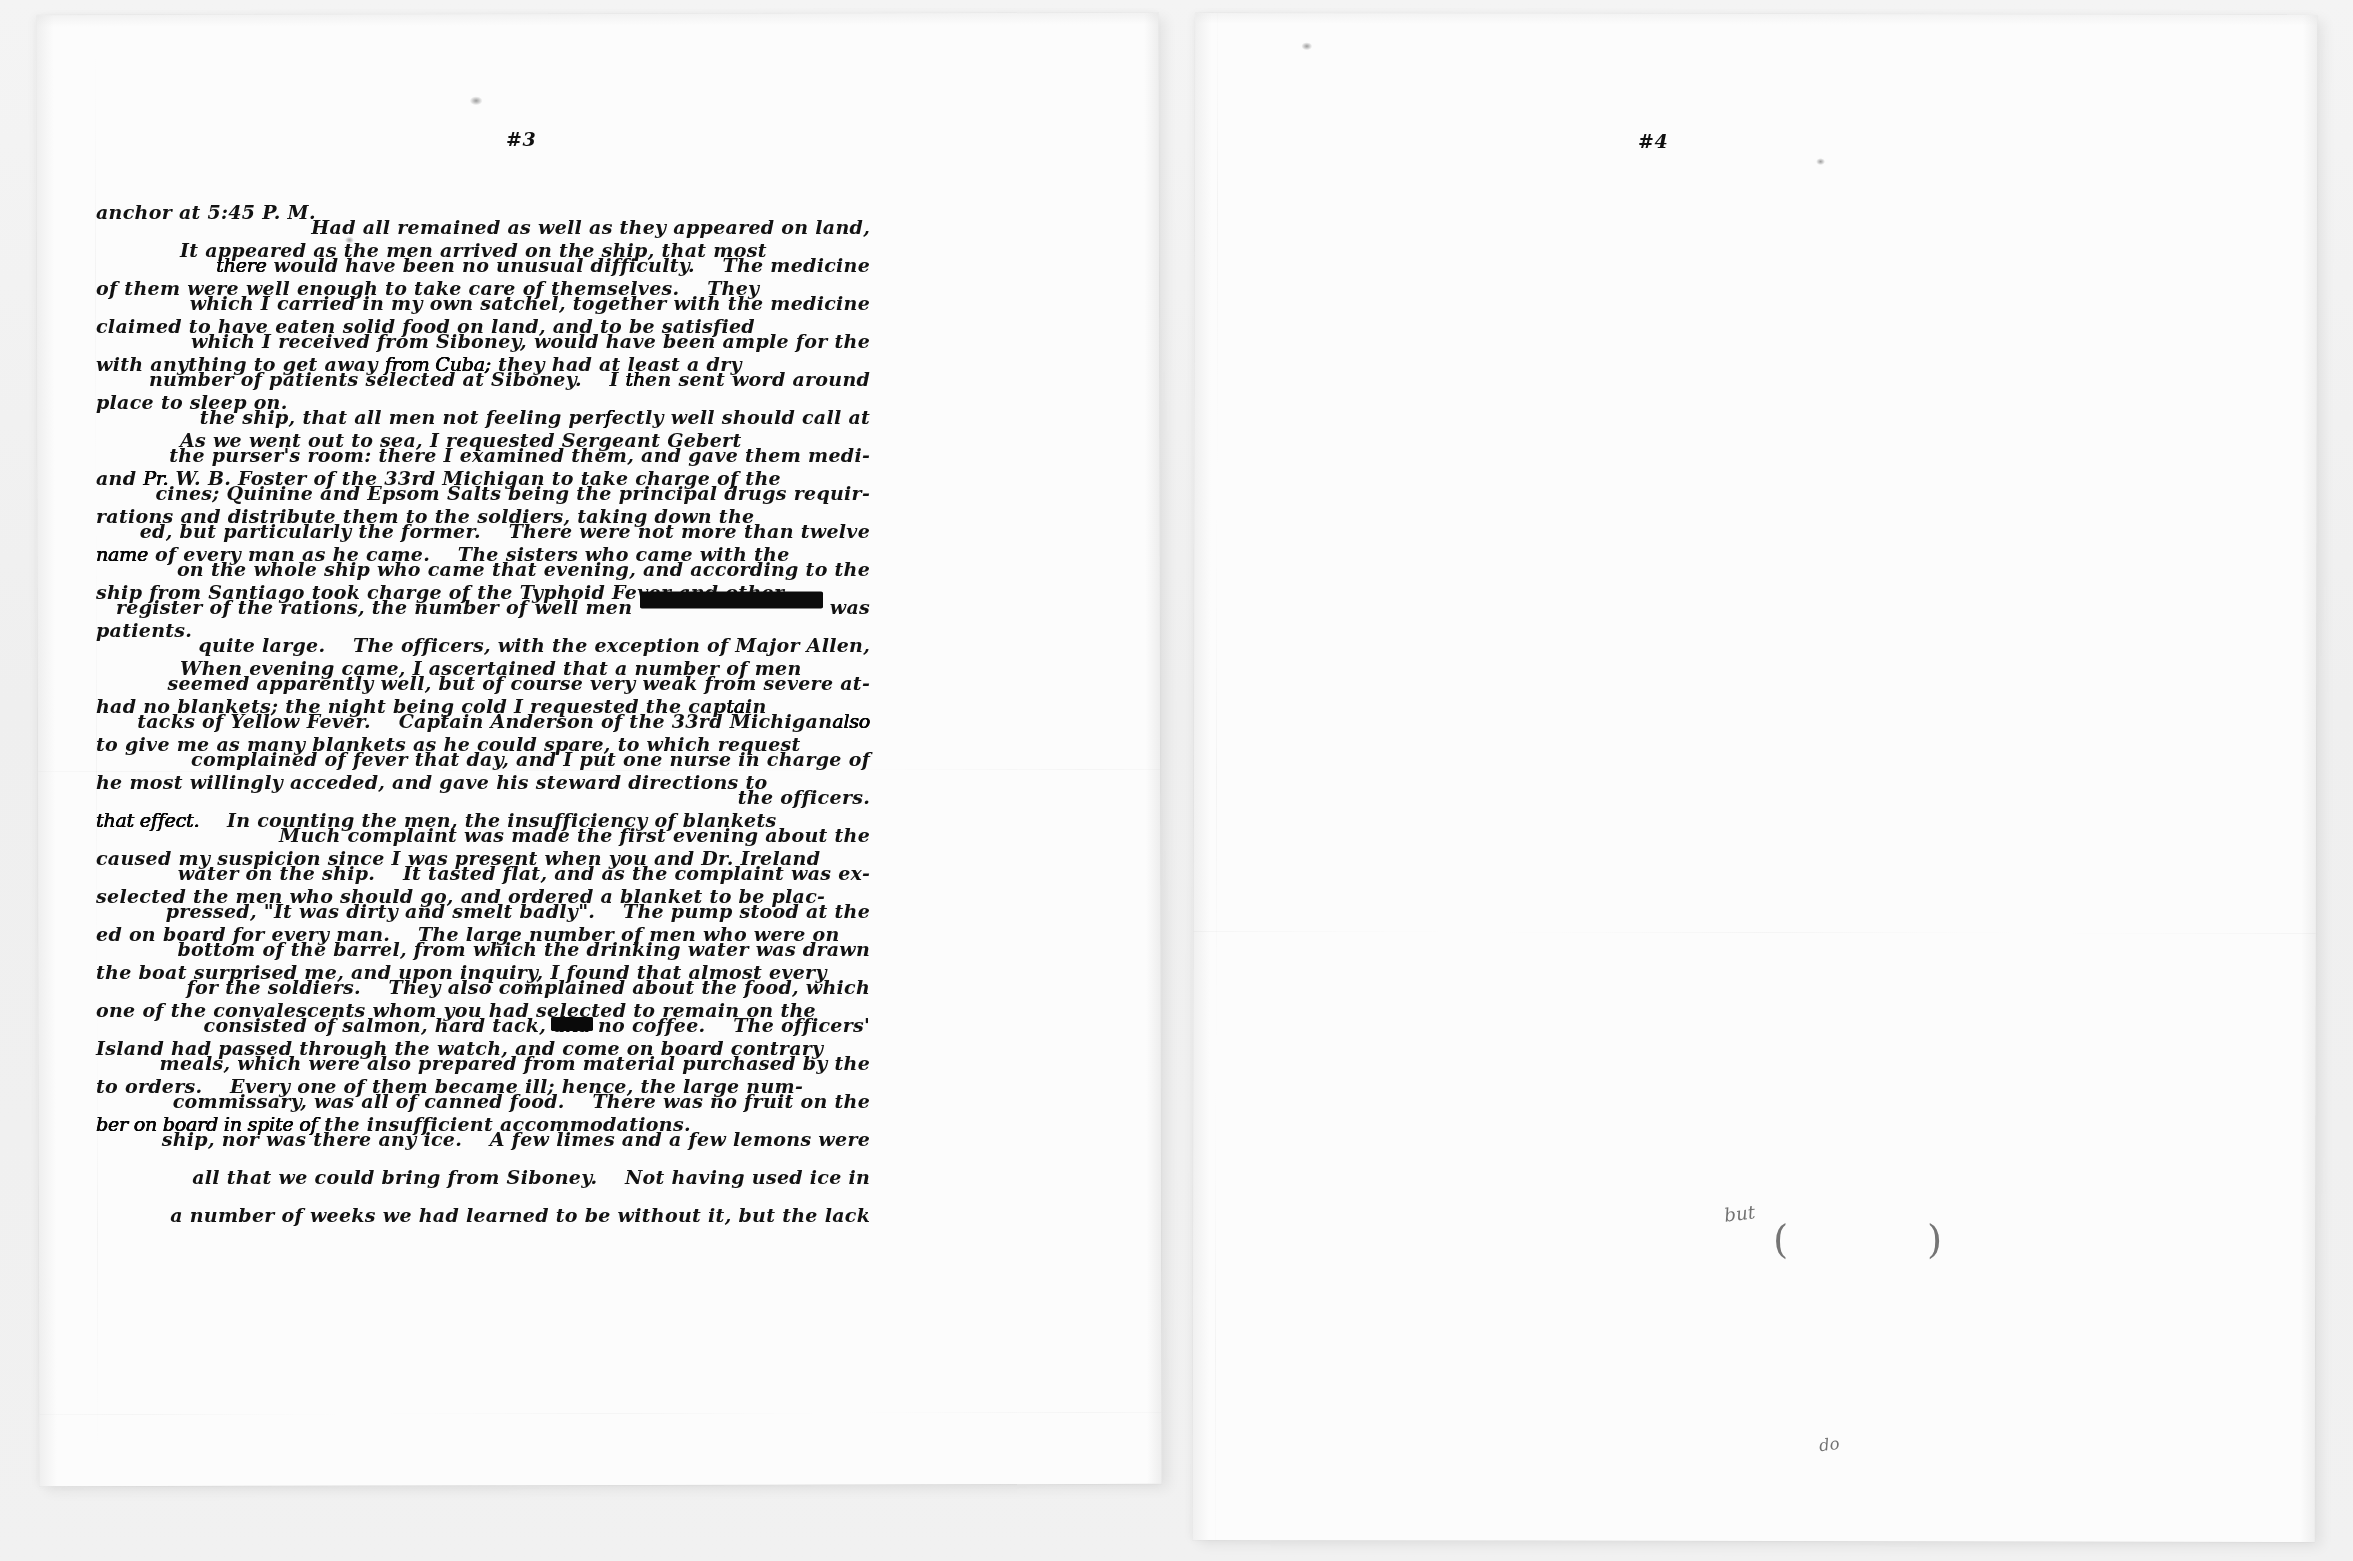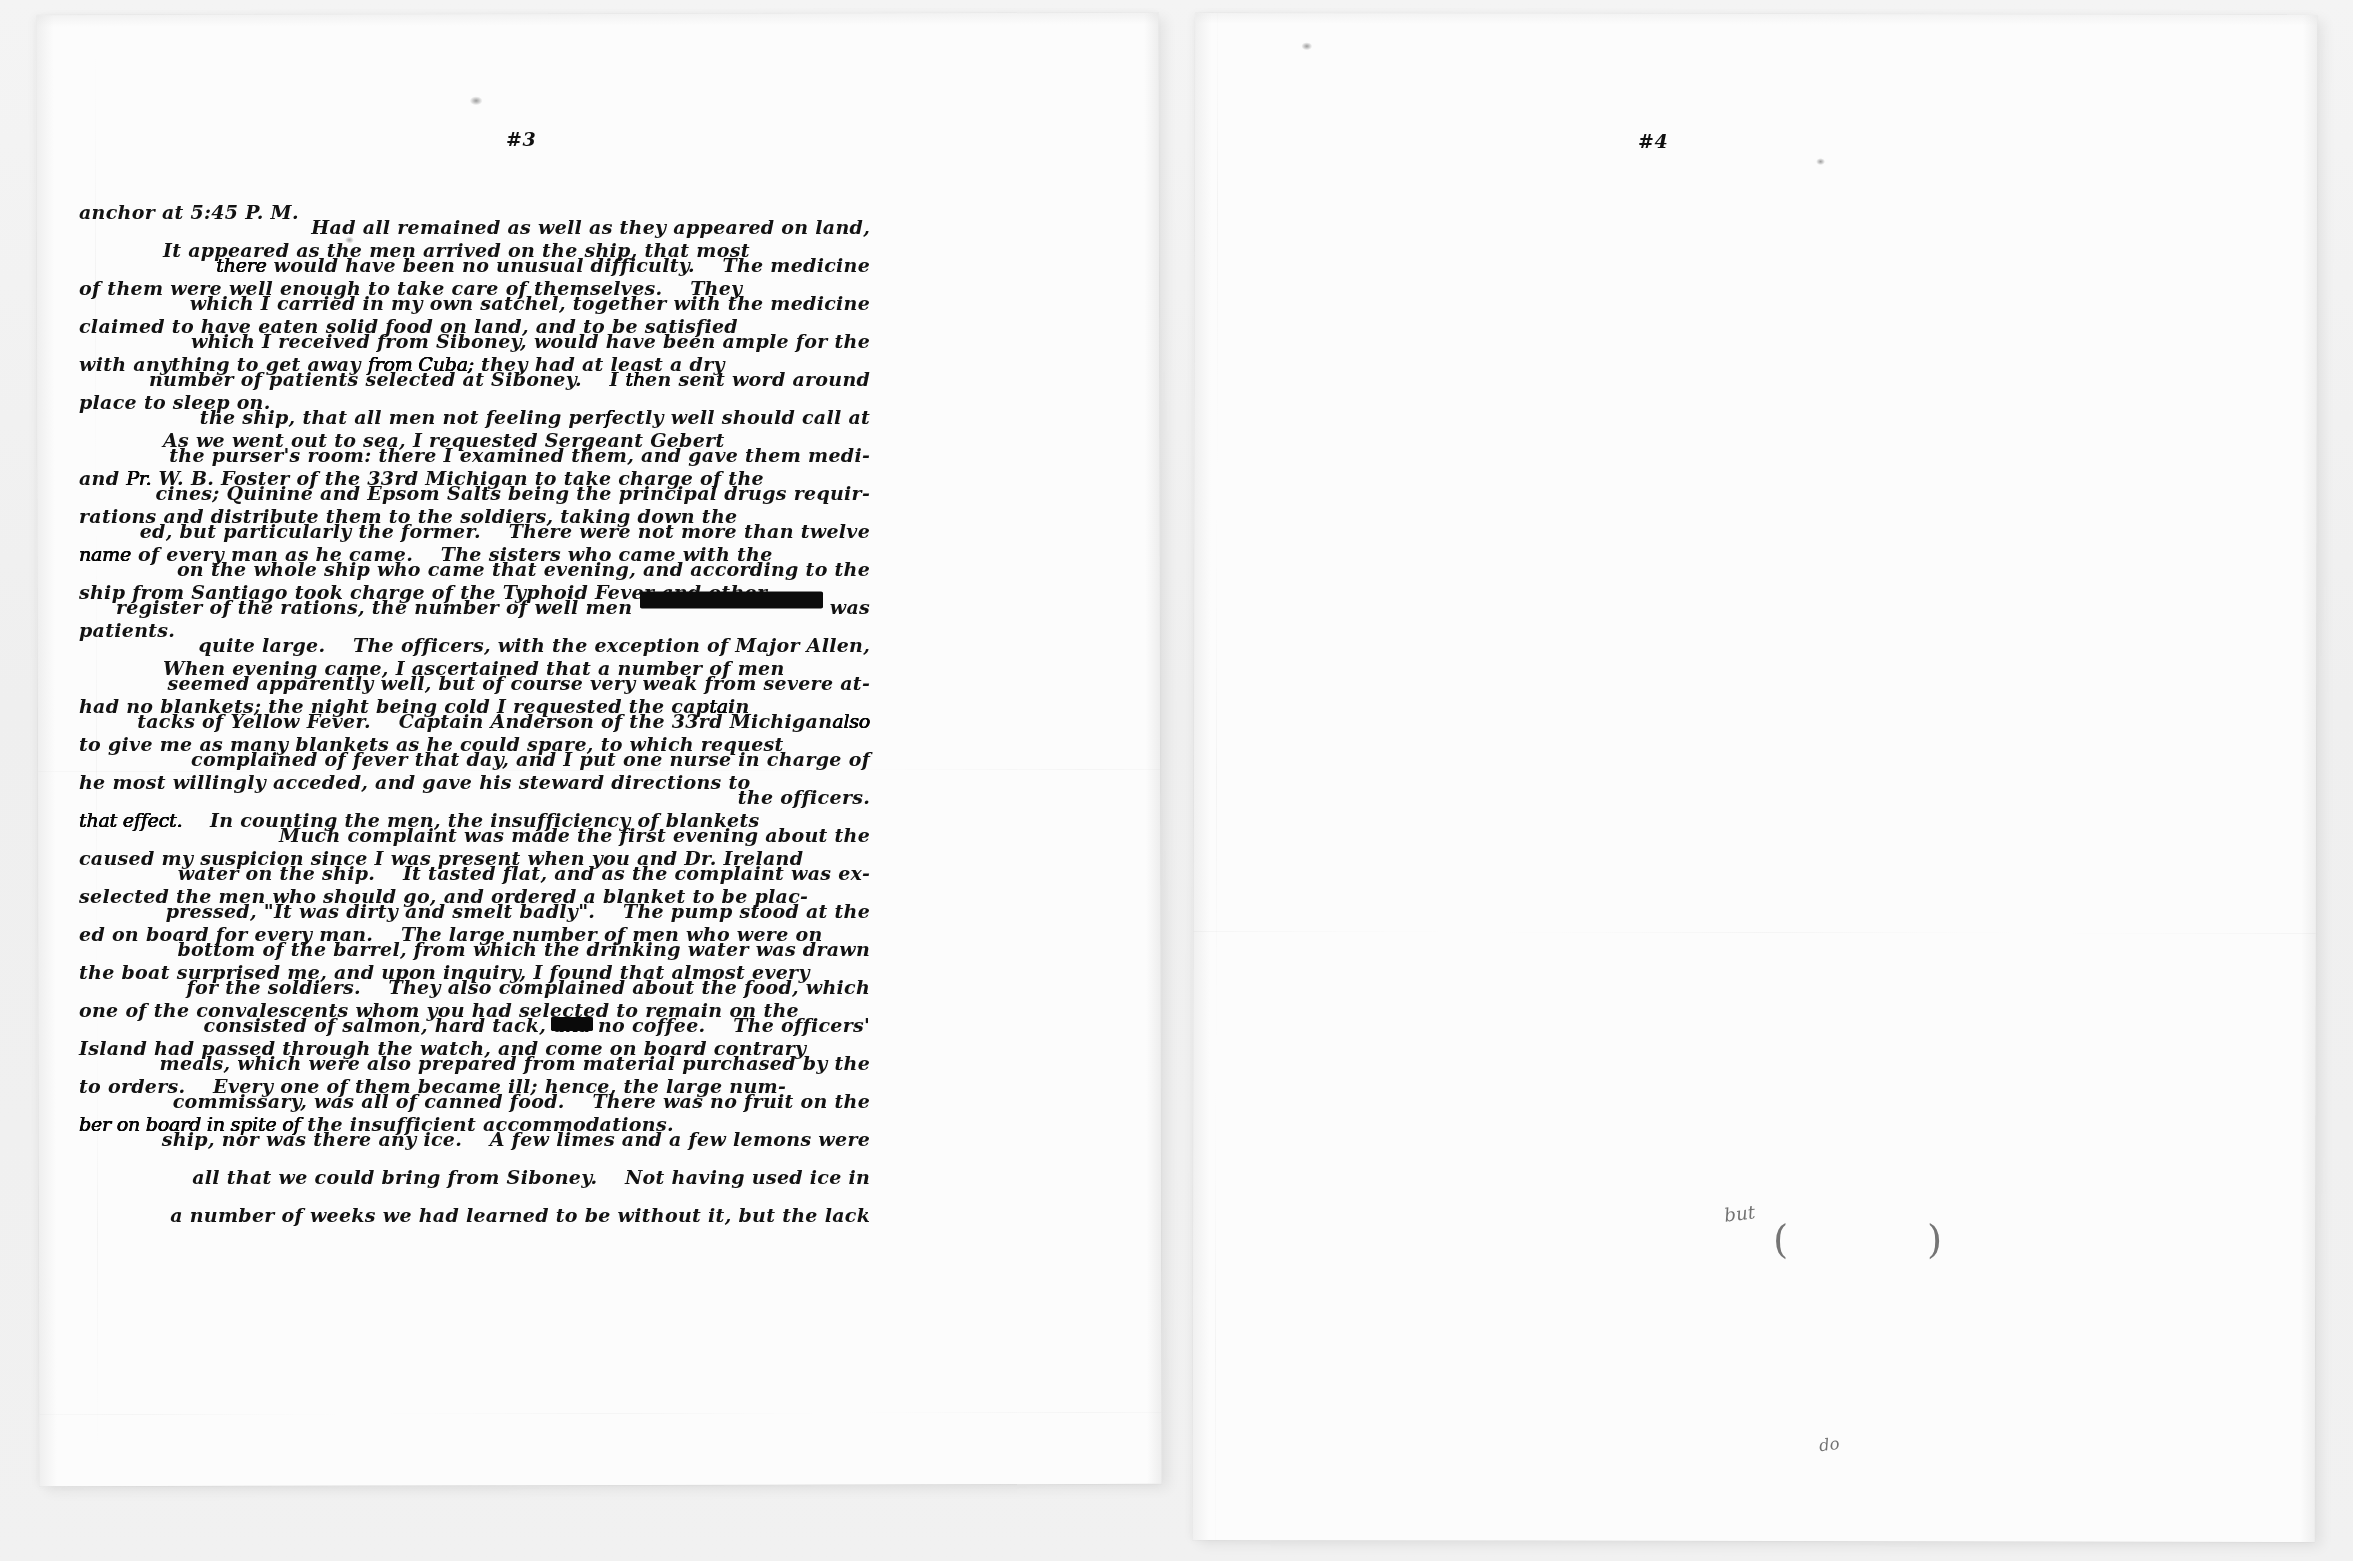--- a/index.html
+++ b/index.html
@@ -62,21 +62,21 @@
   .page-body {
     position: absolute;
     font-family: "DejaVu Serif", "Liberation Serif", serif;
     font-style: italic;
     font-weight: 700;
     color: #121212;
     font-size: 19px;
     letter-spacing: 0.3px;
     white-space: pre;
   }
-  #body-left  { left: 79px; top: 193px; line-height: 38px; }
+  #body-left  { left: 96px; top: 193px; line-height: 38px; }
   #body-right { left: 116px; top: 208px; line-height: 38px; text-align: right; }
 
   .pgnum {
     position: absolute;
     font-family: "DejaVu Serif", "Liberation Serif", serif;
     font-style: italic;
     font-weight: 700;
     font-size: 19px;
     color: #101010;
     letter-spacing: 0.5px;

